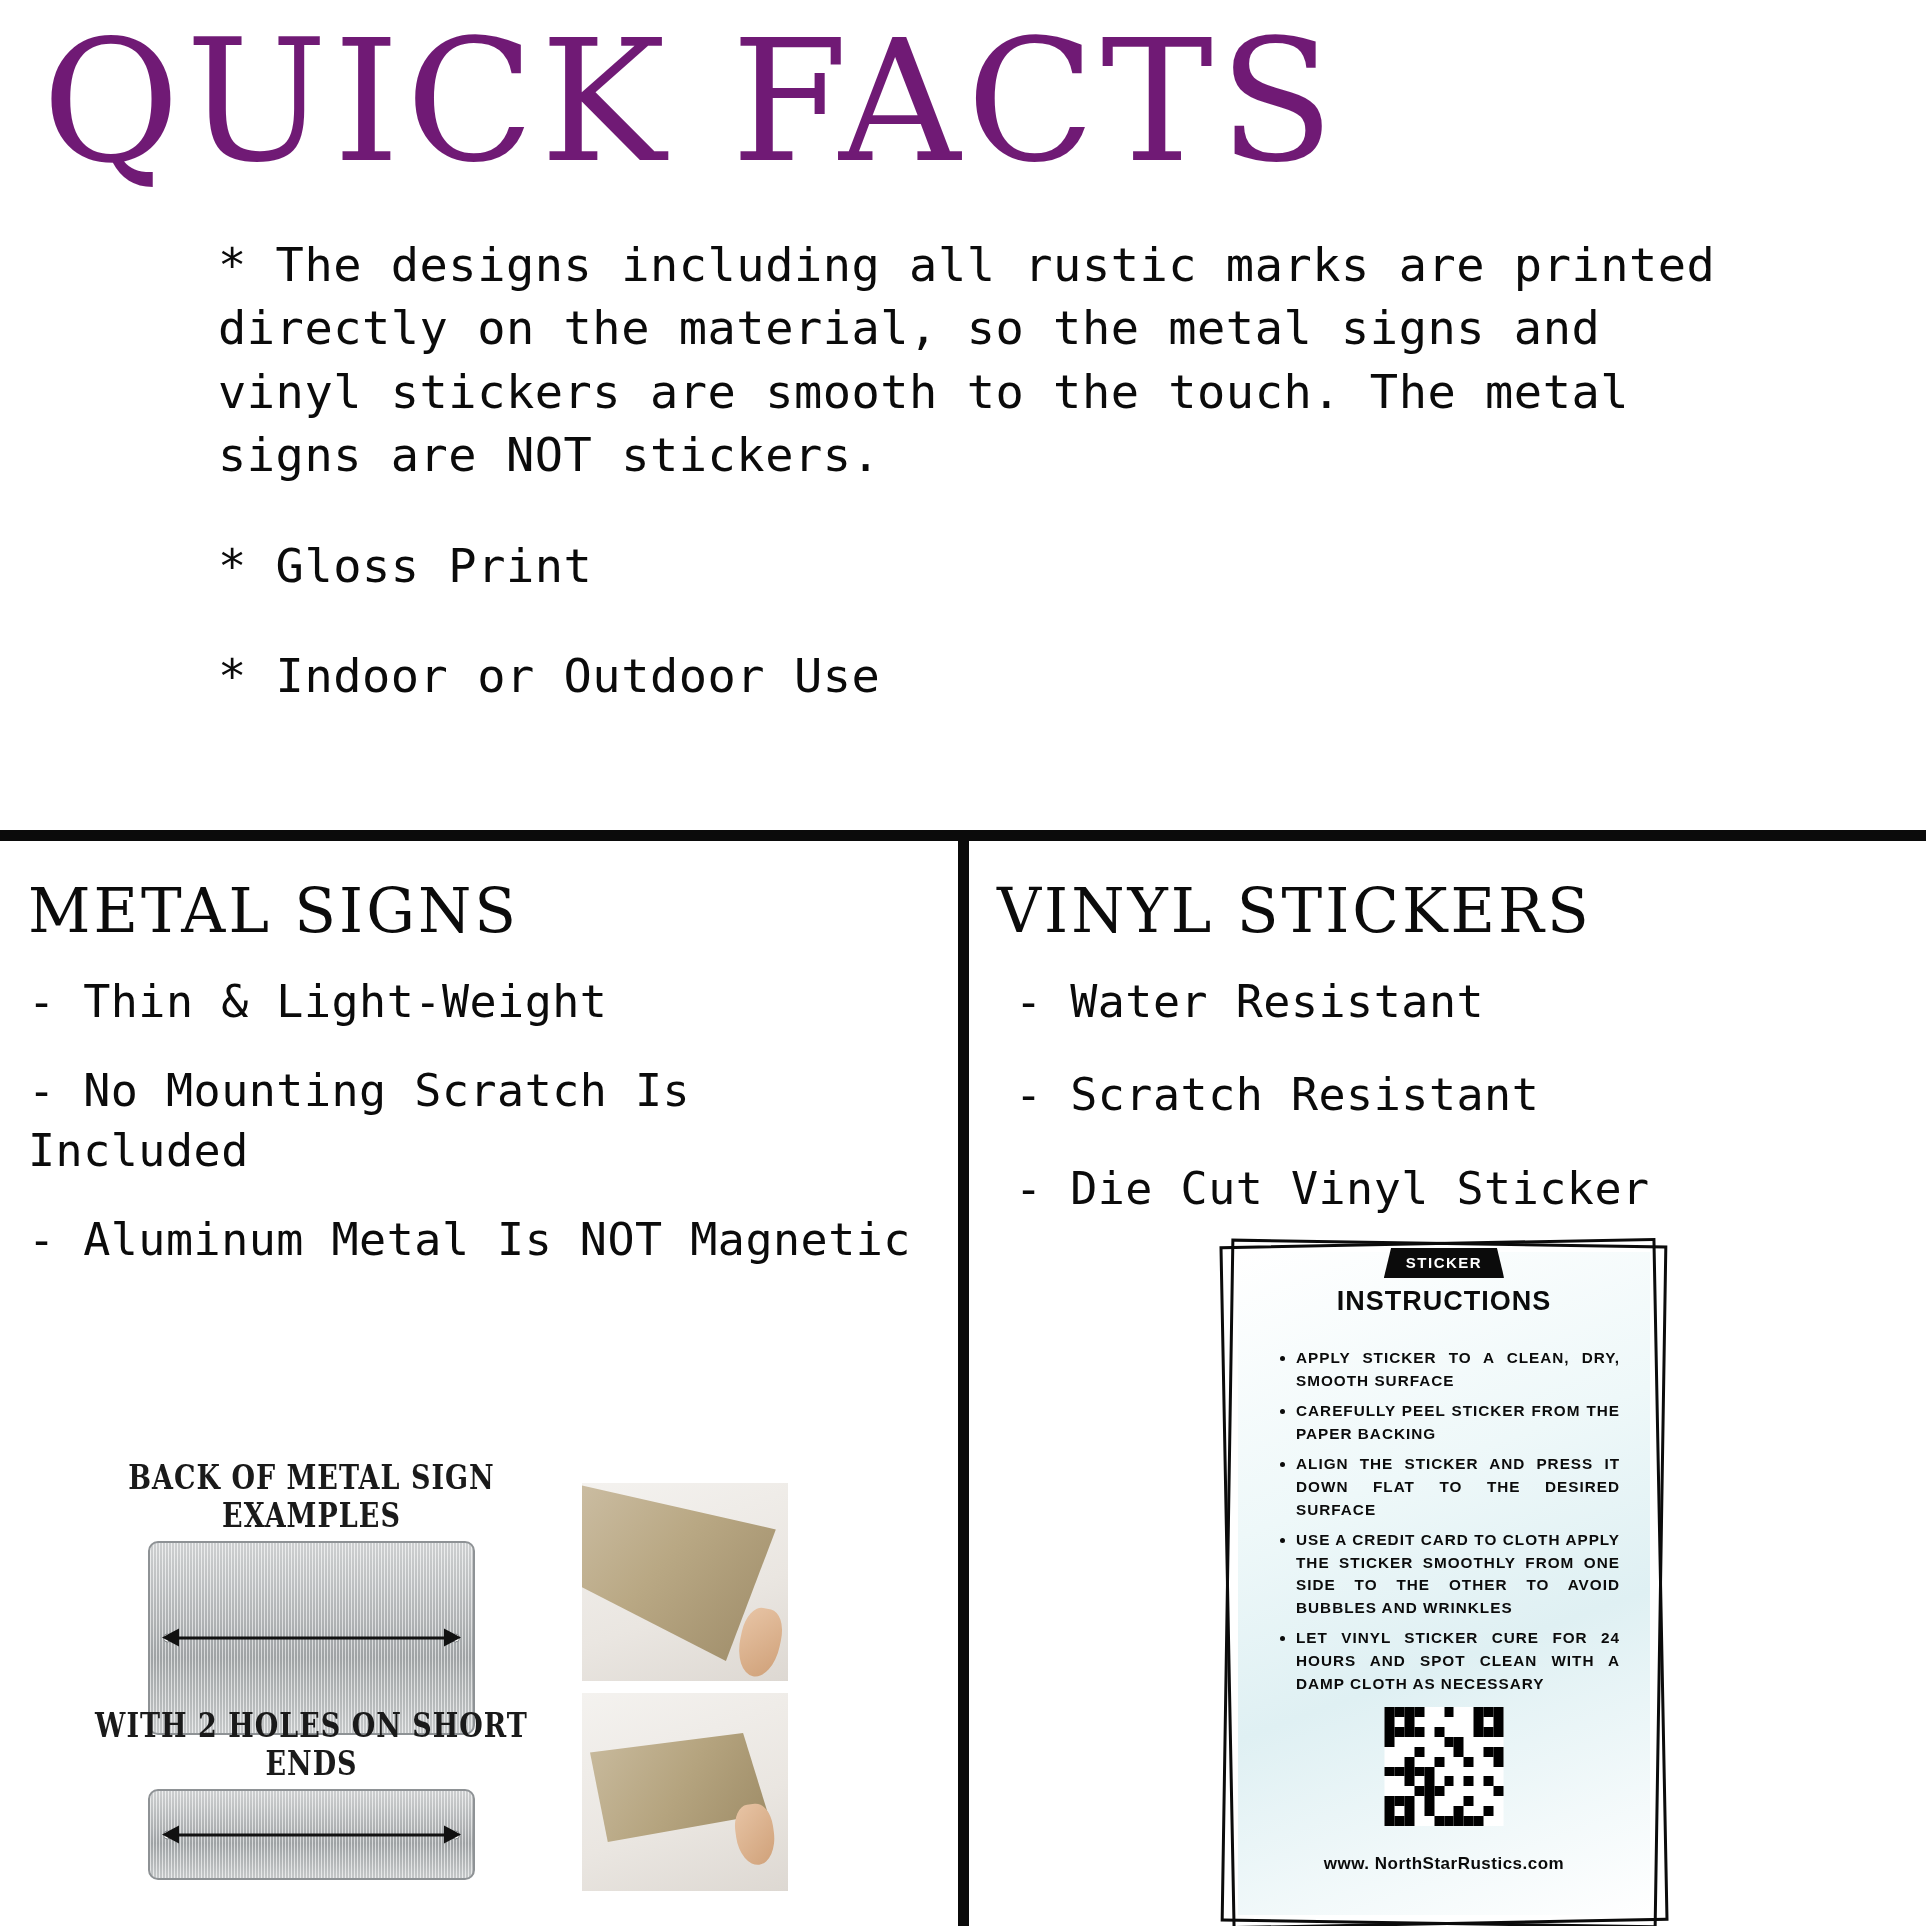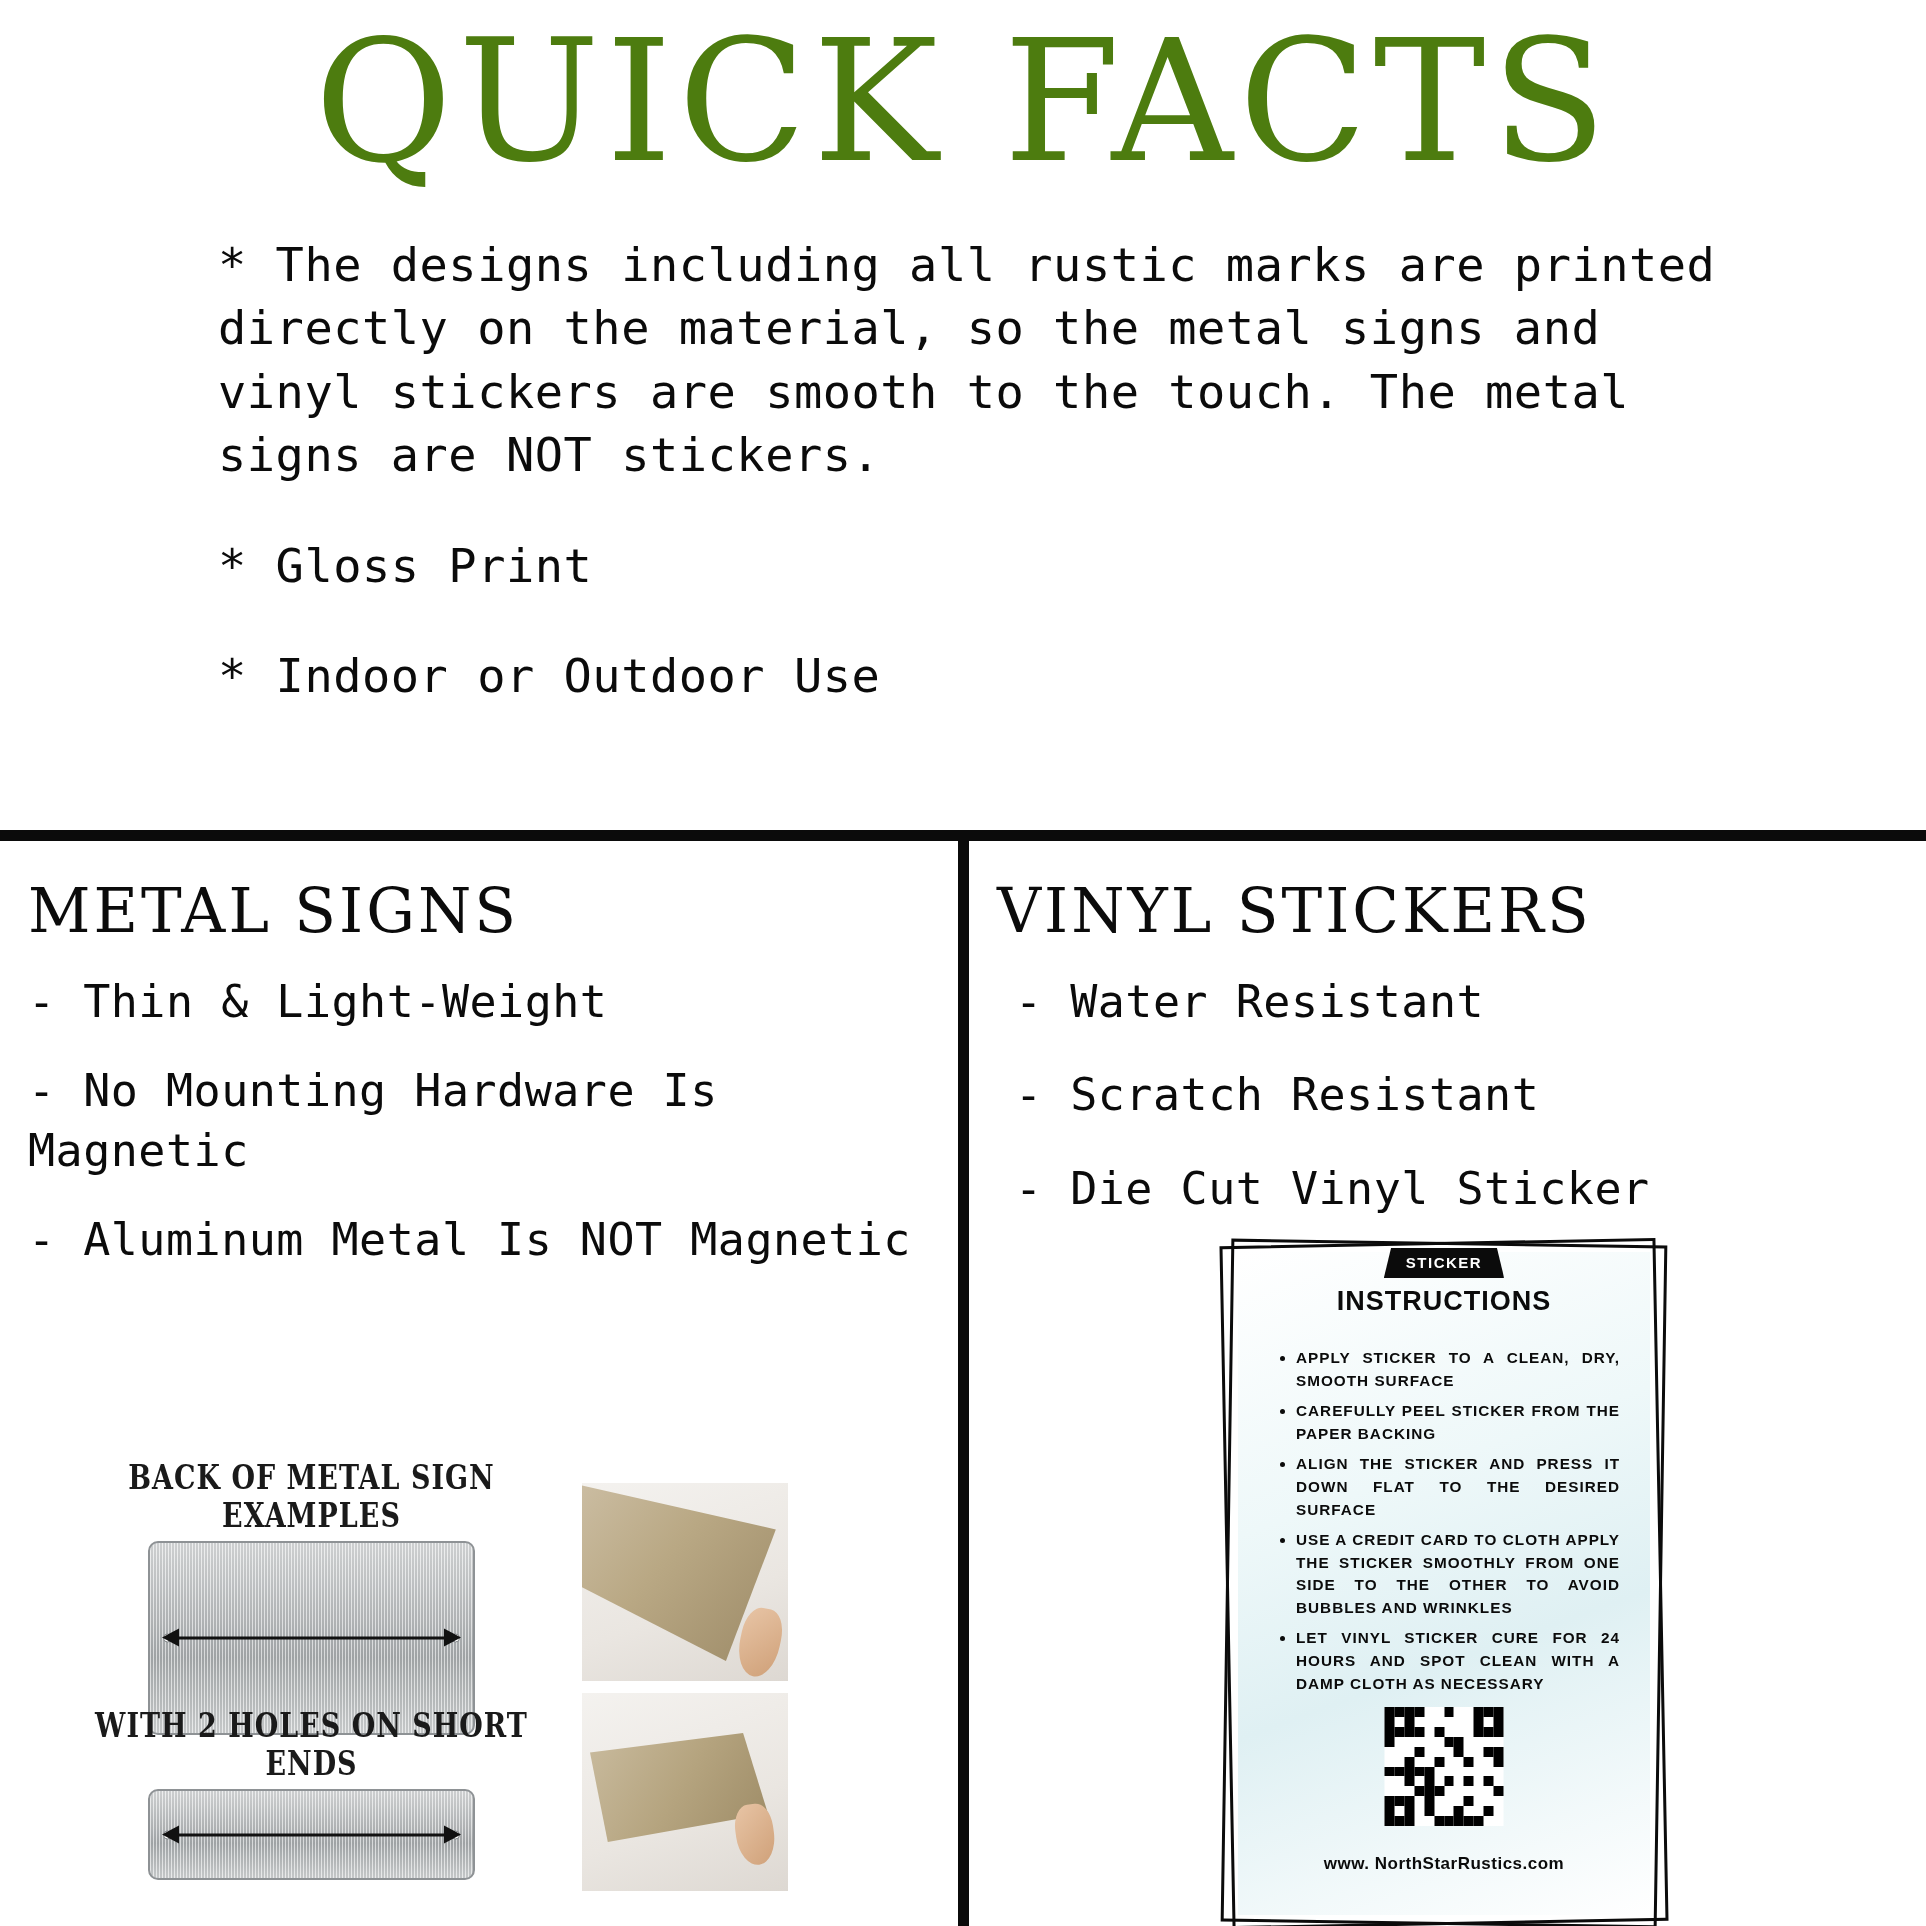--- a/index.html
+++ b/index.html
@@ -20,22 +20,21 @@
   .top {
     position: absolute;
     left: 0; top: 0; width: 1927px; height: 834px;
     padding: 0 42px;
   }
   .title {
     font-family: "DejaVu Serif", serif;
     font-size: 168px;
     line-height: 1.0;
     letter-spacing: 6px;
-    text-align: center;
-    color: #4d7c0f;
+    color: #701a75;
     margin: 18px 0 0 0;
     font-weight: 400;
   }
   .facts {
     margin-top: 40px;
     padding: 0 139px 0 176px;
   }
   .fact {
     font-family: "DejaVu Sans Mono", monospace;
     font-size: 47px;
@@ -259,21 +258,21 @@
       <p class="fact">* Indoor or Outdoor Use</p>
     </div>
   </div>
 
   <div class="hr-main"></div>
   <div class="vr-main"></div>
 
   <div class="col col-left">
     <div class="col-title">METAL SIGNS</div>
     <p class="bullet">- Thin &amp; Light-Weight</p>
-    <p class="bullet">- No Mounting Hardware Is Magnetic</p>
+    <p class="bullet">- No Mounting Scratch Is Included</p>
     <p class="bullet">- Aluminum Metal Is NOT Magnetic</p>
   </div>
 
   <div class="metal-figs">
 
     <div style="position:absolute;left:79px;top:0;width:465px;">
       <div class="fig-caption">BACK OF METAL SIGN EXAMPLES</div>
       <div class="plate plate-a" style="margin-top:14px;">
         <span class="hole l"></span>
         <span class="hole r"></span>

